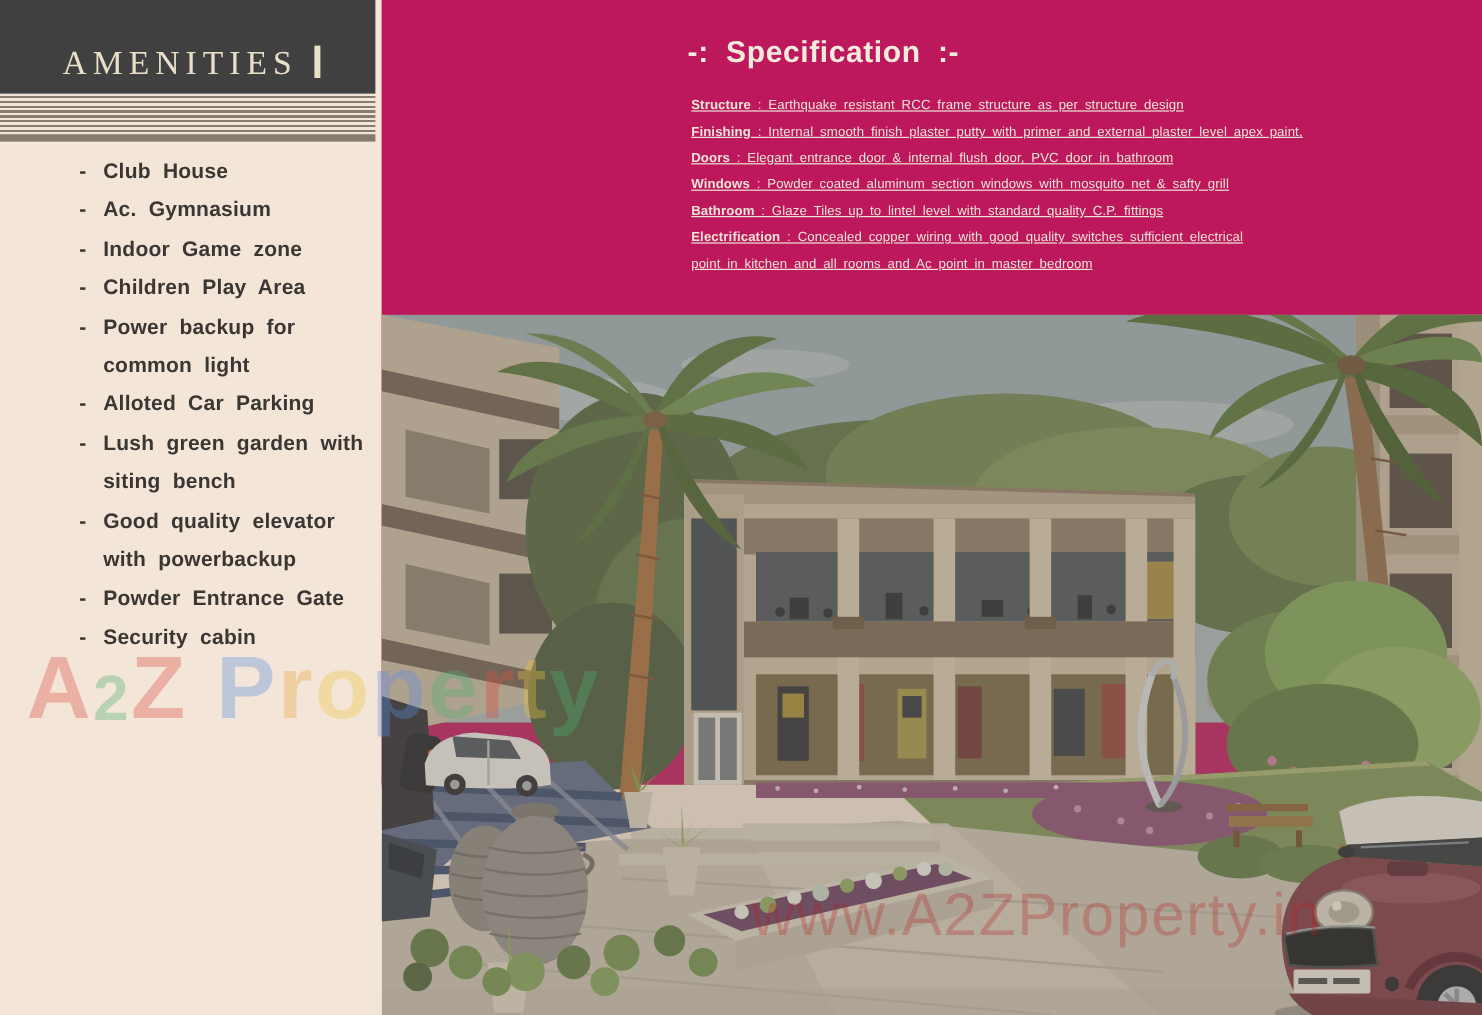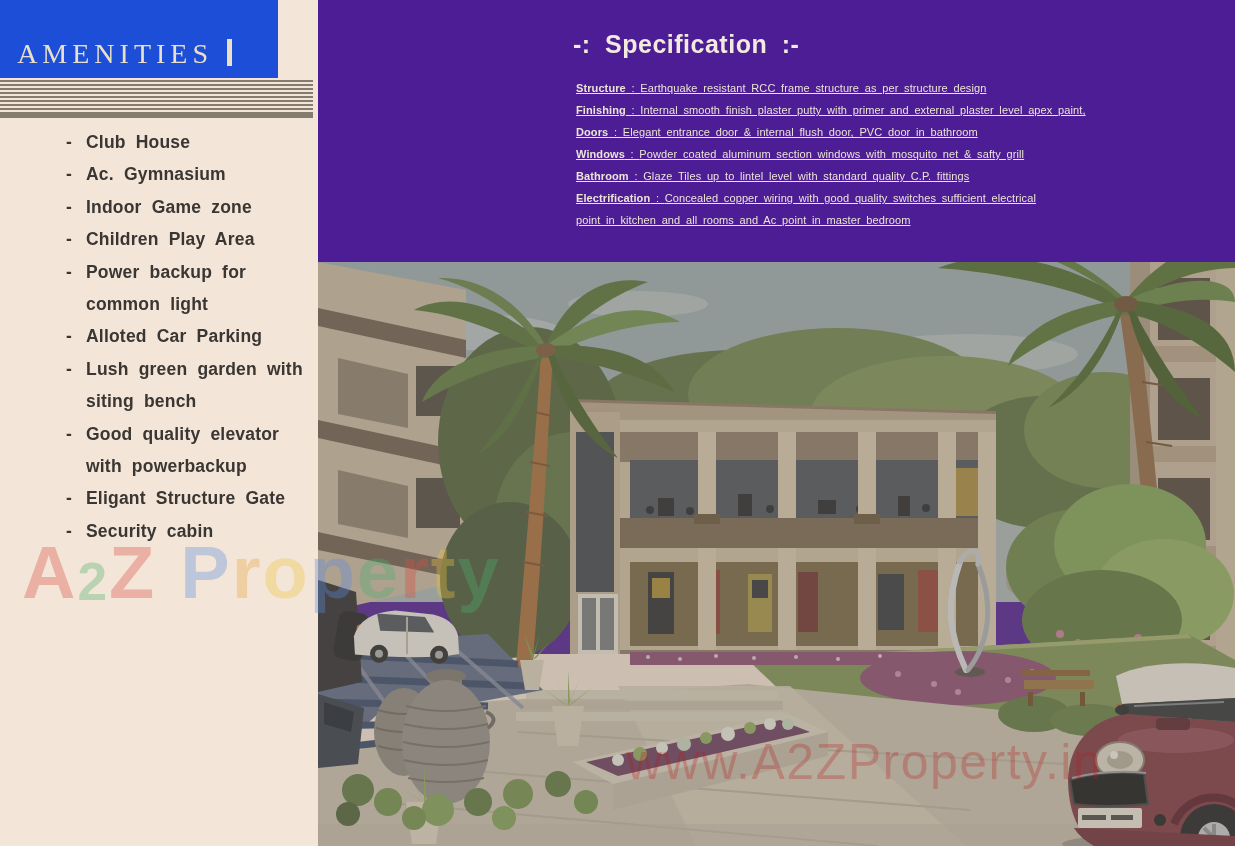--- a/index.html
+++ b/index.html
@@ -2,39 +2,39 @@
 <html><head>
 <meta charset="utf-8">
 <style>
   html,body{margin:0;padding:0;}
   body{width:1235px;height:846px;overflow:hidden;position:relative;
        font-family:"Liberation Sans",sans-serif;background:#f3e5d7;}
   #page{position:absolute;left:0;top:0;width:1235px;height:846px;overflow:hidden;}
 
   
   .sidebar{position:absolute;left:0;top:0;width:313px;height:846px;background:#f3e5d7;}
-  .side-header{position:absolute;left:0;top:0;width:278px;height:78px;background:#1d4ed8;}
+  .side-header{position:absolute;left:0;top:0;width:313px;height:78px;background:#404040;}
   .side-title{position:absolute;right:46px;top:38px;font-family:"Liberation Serif",serif;
               font-size:28px;letter-spacing:5px;color:#eadfc9;white-space:nowrap;}
   .title-bar{display:inline-block;width:5px;height:27px;background:#eadfc9;margin-left:14px;
              vertical-align:-3px;}
   .side-stripes{position:absolute;left:0;top:78px;width:313px;height:34px;
       background:repeating-linear-gradient(to bottom,#f3e5d7 0 2px,#857b6e 2px 4px);}
   .stripe-footer{position:absolute;left:0;top:112px;width:313px;height:6px;background:#857b6e;}
   .amenities{position:absolute;left:66px;top:126px;width:250px;font-size:17.5px;font-weight:bold;
              color:#3a3633;line-height:32.4px;letter-spacing:.2px;word-spacing:5px;}
   .am-item{display:flex;}
   .am-bullet{width:20px;flex:none;}
   .am-lines{flex:1;}
 
   
   .divider{position:absolute;left:313px;top:0;width:5px;height:846px;background:#f3e5d7;}
 
   
-  .panel{position:absolute;left:318px;top:0;width:917px;height:654px;background:#4c1d95;}
+  .panel{position:absolute;left:318px;top:0;width:917px;height:654px;background:#be185d;}
   .spec-title{position:absolute;left:255px;top:30px;font-size:25px;font-weight:bold;
               color:#f2eadc;letter-spacing:.5px;word-spacing:7px;white-space:nowrap;}
   .spec-lines{position:absolute;left:258px;top:77px;width:620px;font-size:11px;color:#ece4d6;
               line-height:22px;word-spacing:2.5px;letter-spacing:.1px;text-decoration:underline;}
   .spec-line{white-space:nowrap;height:22px;}
   .spec-label{font-weight:bold;}
 
   
   .scene{position:absolute;left:0;top:262px;width:917px;height:584px;overflow:hidden;}
   .scene svg{display:block;}
@@ -106,21 +106,21 @@
         <div class="am-item">
           <span class="am-bullet">-</span>
           <div class="am-lines">
             <div>Good quality elevator</div>
             <div>with powerbackup</div>
           </div>
         </div>
         <div class="am-item">
           <span class="am-bullet">-</span>
           <div class="am-lines">
-            <div>Eligant Structure Gate</div>
+            <div>Powder Entrance Gate</div>
           </div>
         </div>
         <div class="am-item">
           <span class="am-bullet">-</span>
           <div class="am-lines">
             <div>Security cabin</div>
           </div>
         </div>
       </div>
   </div>

